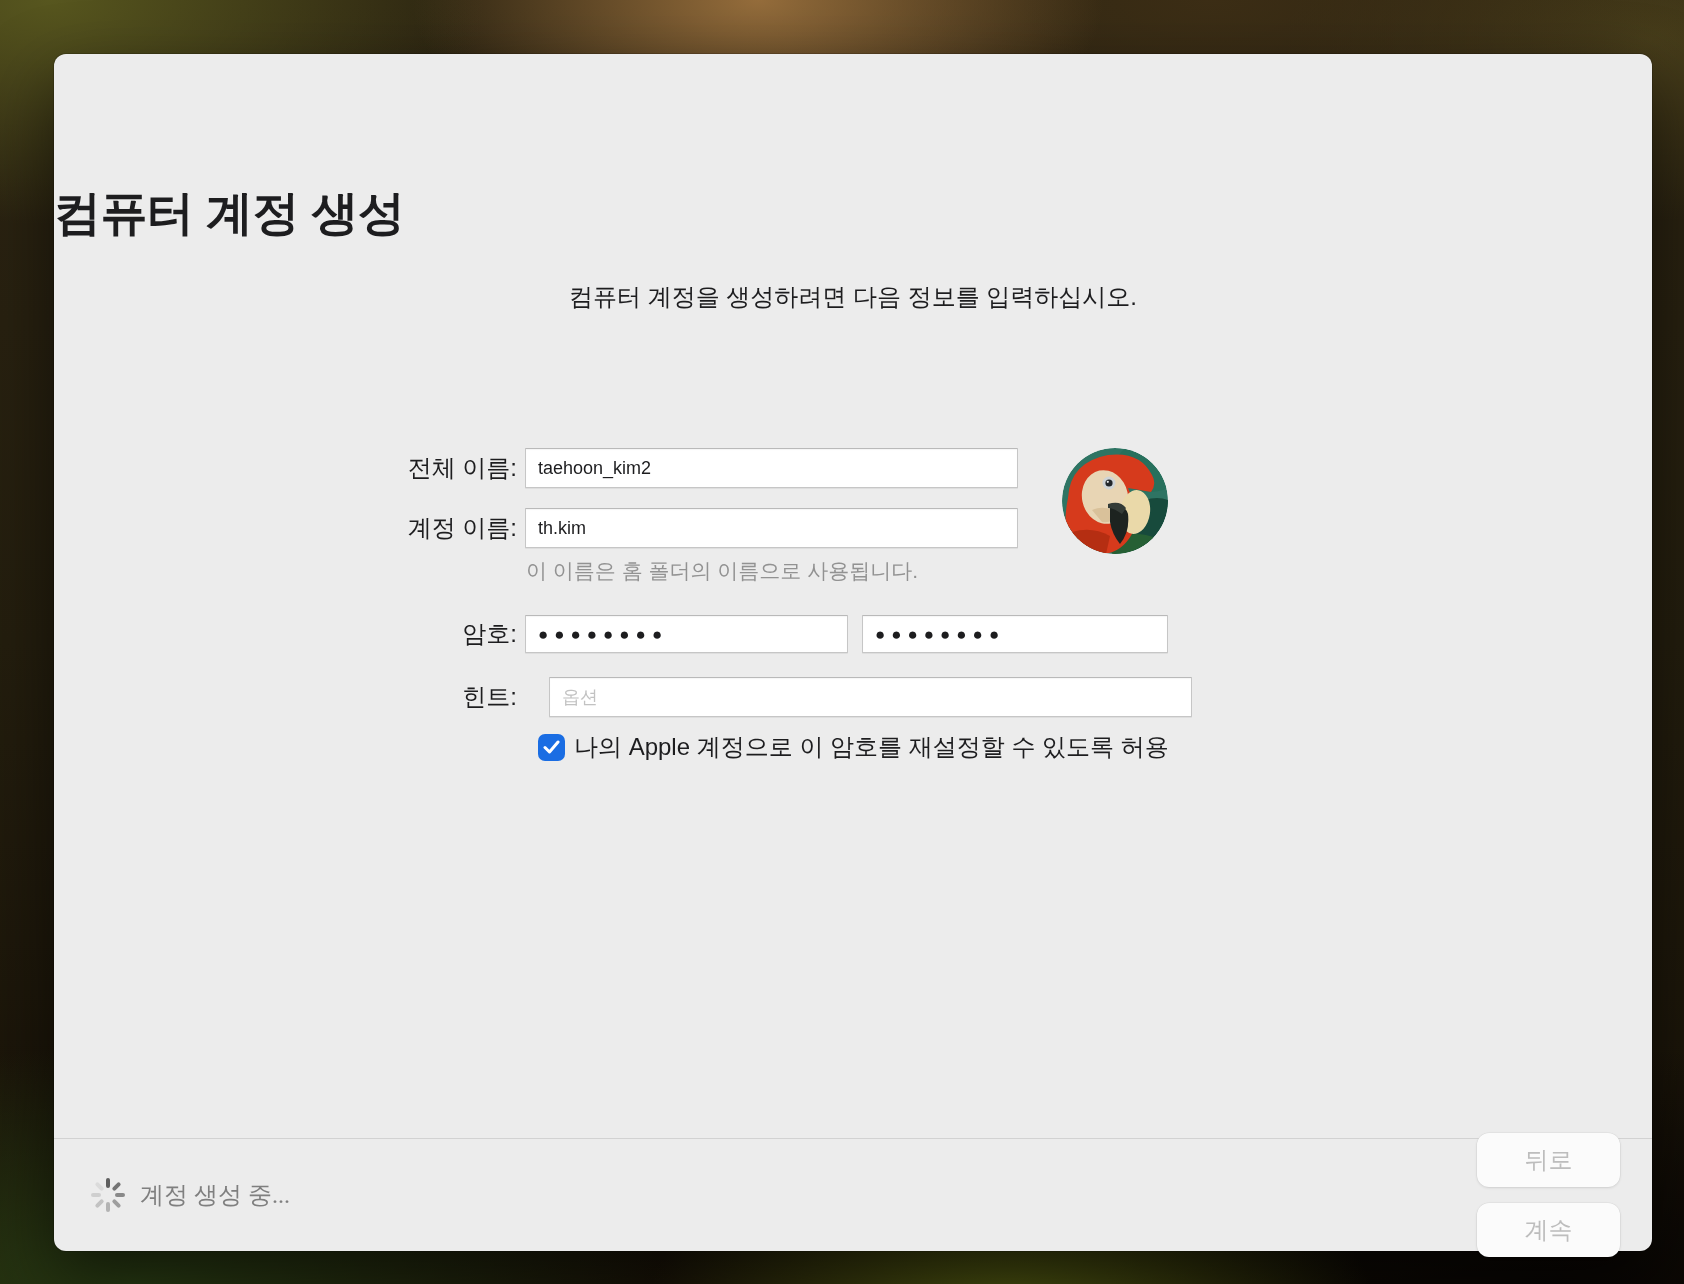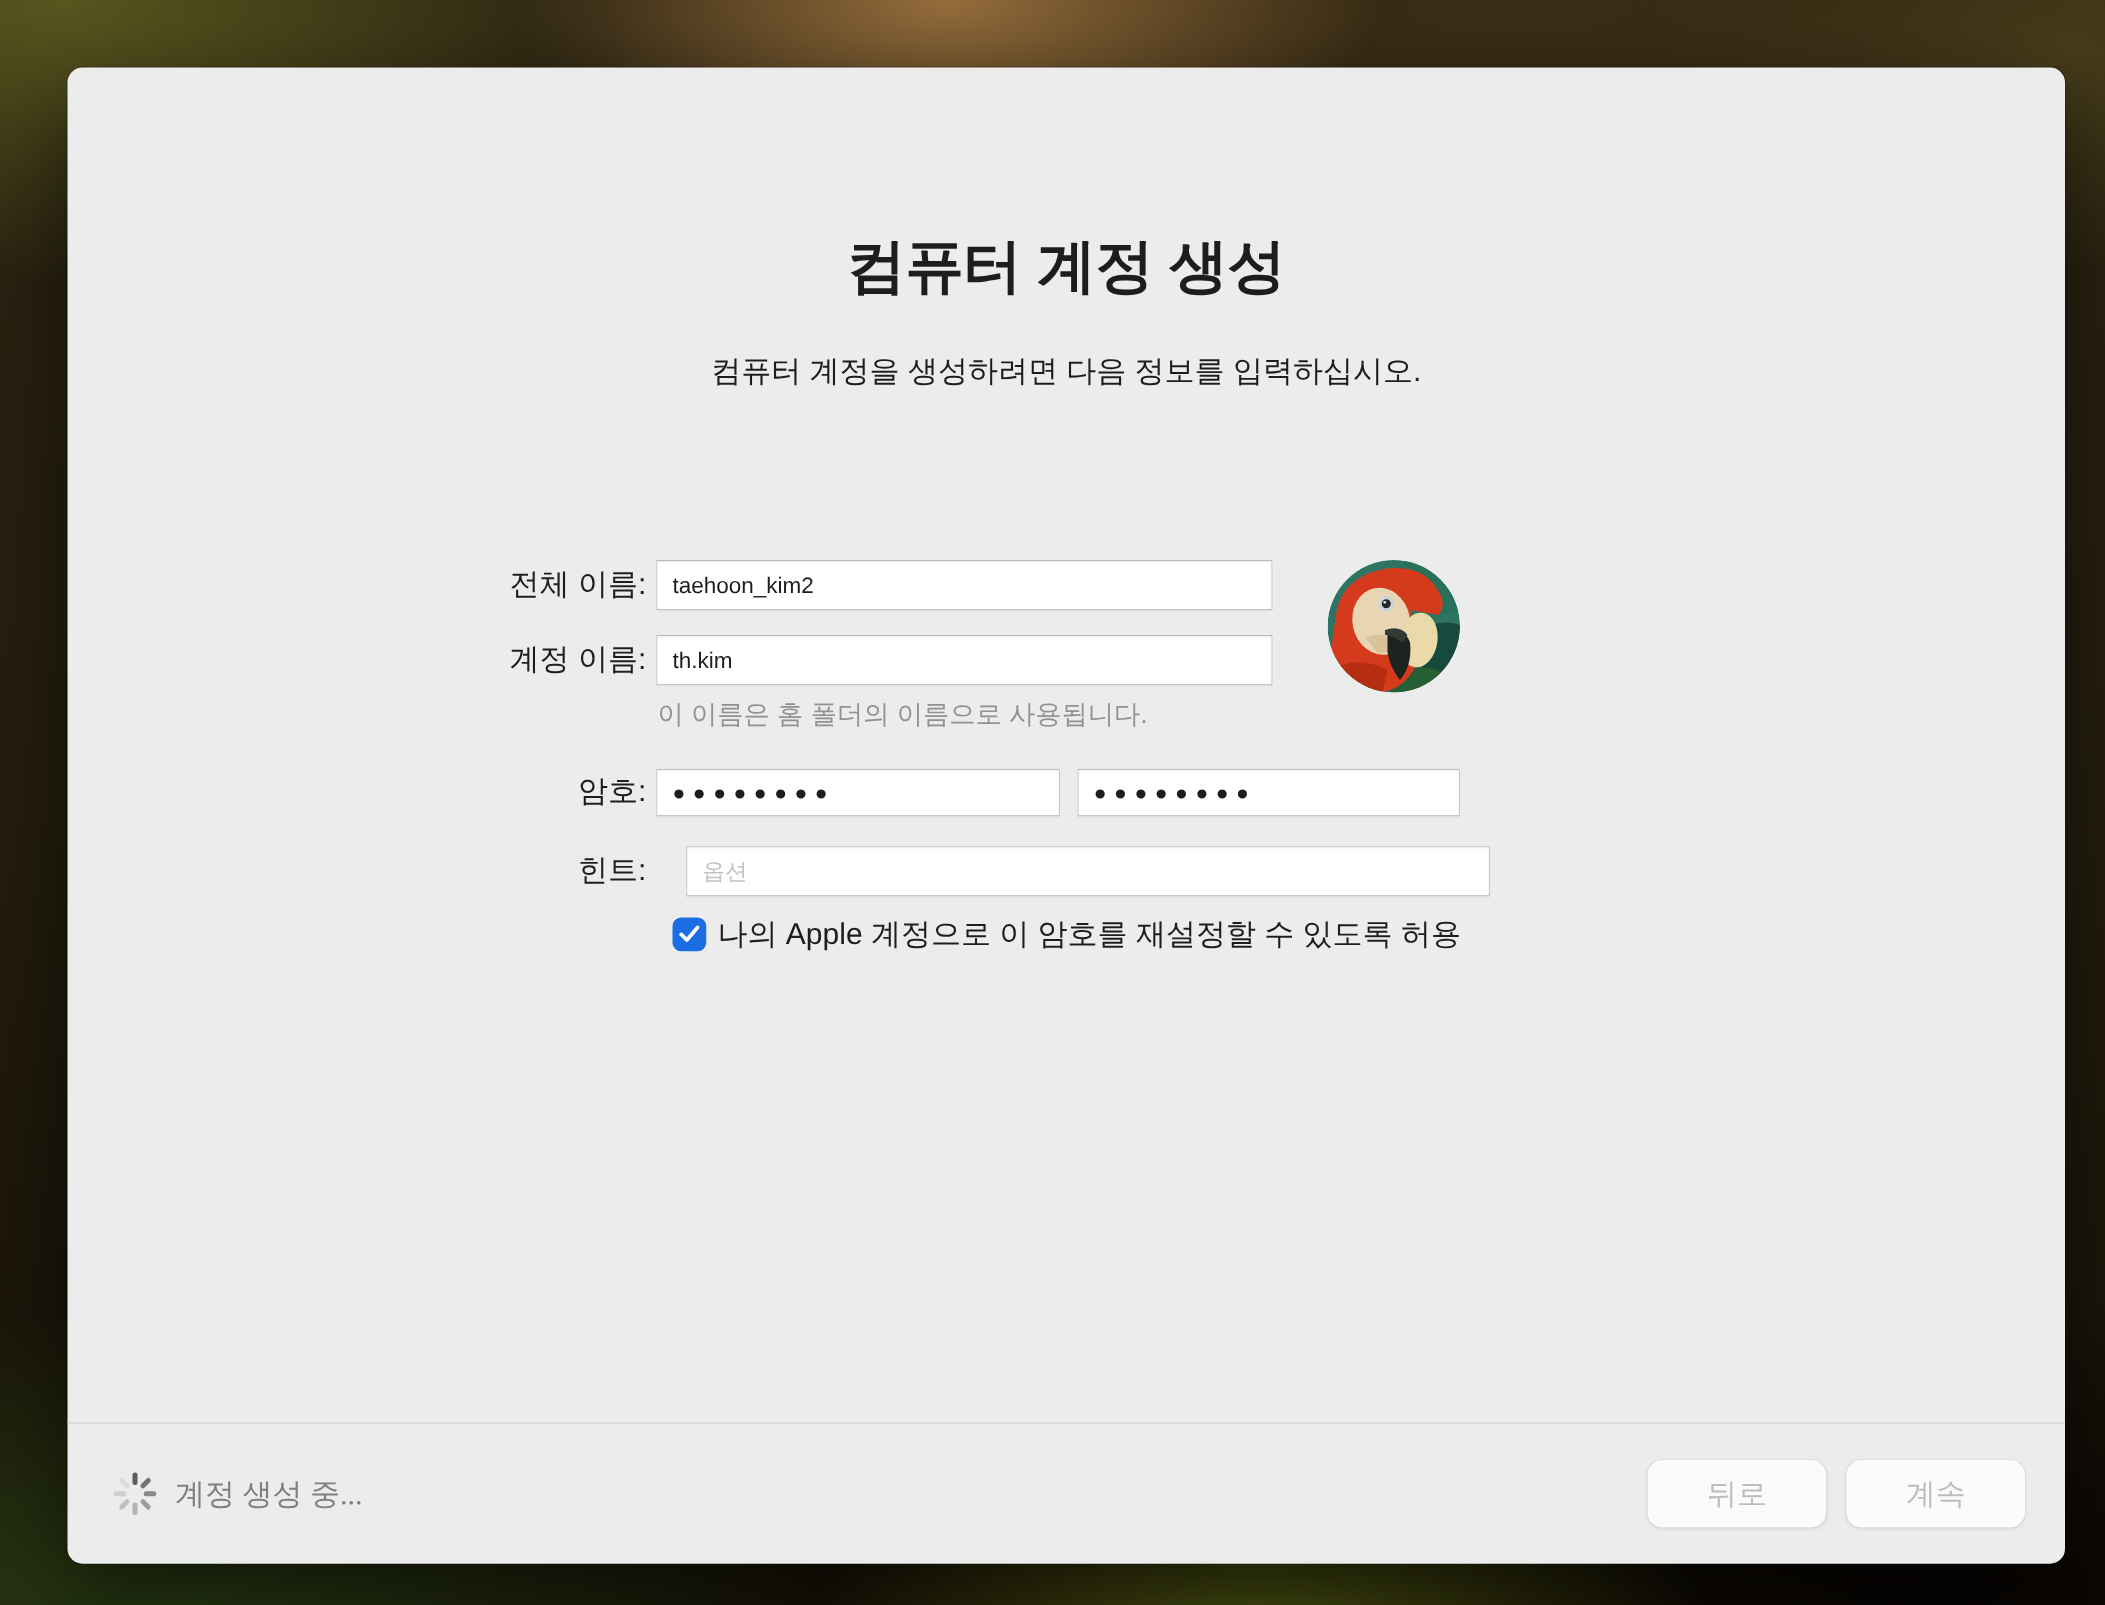--- a/index.html
+++ b/index.html
@@ -17,21 +17,21 @@
       radial-gradient(ellipse 900px 320px at 92% 100%, rgba(8,5,3,.98), transparent 75%),
       linear-gradient(180deg,#2c2412 0%,#241e0e 50%,#171107 100%);
   }
   .window {
     position:absolute; left:54px; top:54px; width:1598px; height:1197px;
     background:#ececec; border-radius:12px;
     box-shadow:0 30px 70px rgba(0,0,0,.55), 0 0 0 1px rgba(0,0,0,.15);
   }
   .title {
     position:absolute; top:128px; left:0; width:100%;
-    text-align:center; font-size:47px; font-weight:700; color:#1d1d1f;
+    font-size:47px; font-weight:700; color:#1d1d1f;
     letter-spacing:-.5px;
   }
   .subtitle {
     position:absolute; top:227px; left:0; width:100%;
     text-align:center; font-size:24px; font-weight:400; color:#1d1d1f;
   }
   .field-label {
     position:absolute; left:0; width:463px; text-align:right;
     font-size:24px; color:#1d1d1f;
   }
@@ -88,21 +88,21 @@
   .spinner i:nth-child(1){ transform:rotate(0deg);   opacity:1; }
   .spinner i:nth-child(2){ transform:rotate(45deg);  opacity:.85; }
   .spinner i:nth-child(3){ transform:rotate(90deg);  opacity:.7; }
   .spinner i:nth-child(4){ transform:rotate(135deg); opacity:.55; }
   .spinner i:nth-child(5){ transform:rotate(180deg); opacity:.4; }
   .spinner i:nth-child(6){ transform:rotate(225deg); opacity:.3; }
   .spinner i:nth-child(7){ transform:rotate(270deg); opacity:.2; }
   .spinner i:nth-child(8){ transform:rotate(315deg); opacity:.12; }
   @keyframes rot { to { transform:rotate(360deg); } }
   .status-text { font-size:24px; color:#7f7f7f; }
-  .btn-group { margin-left:auto; display:flex; gap:16px; }
+  .btn-group { margin-left:auto; display:flex; gap:16px;flex-direction:column; }
   .btn {
     width:143px; height:54px; border:none; border-radius:12px;
     background:#fbfbfb; color:#bdbdbd; font-size:24px;
     font-family:"Liberation Sans","DejaVu Sans",sans-serif;
     box-shadow:0 0 0 .5px rgba(0,0,0,.06), 0 1px 3px rgba(0,0,0,.10);
   }
 </style>
 </head>
 <body>
 

